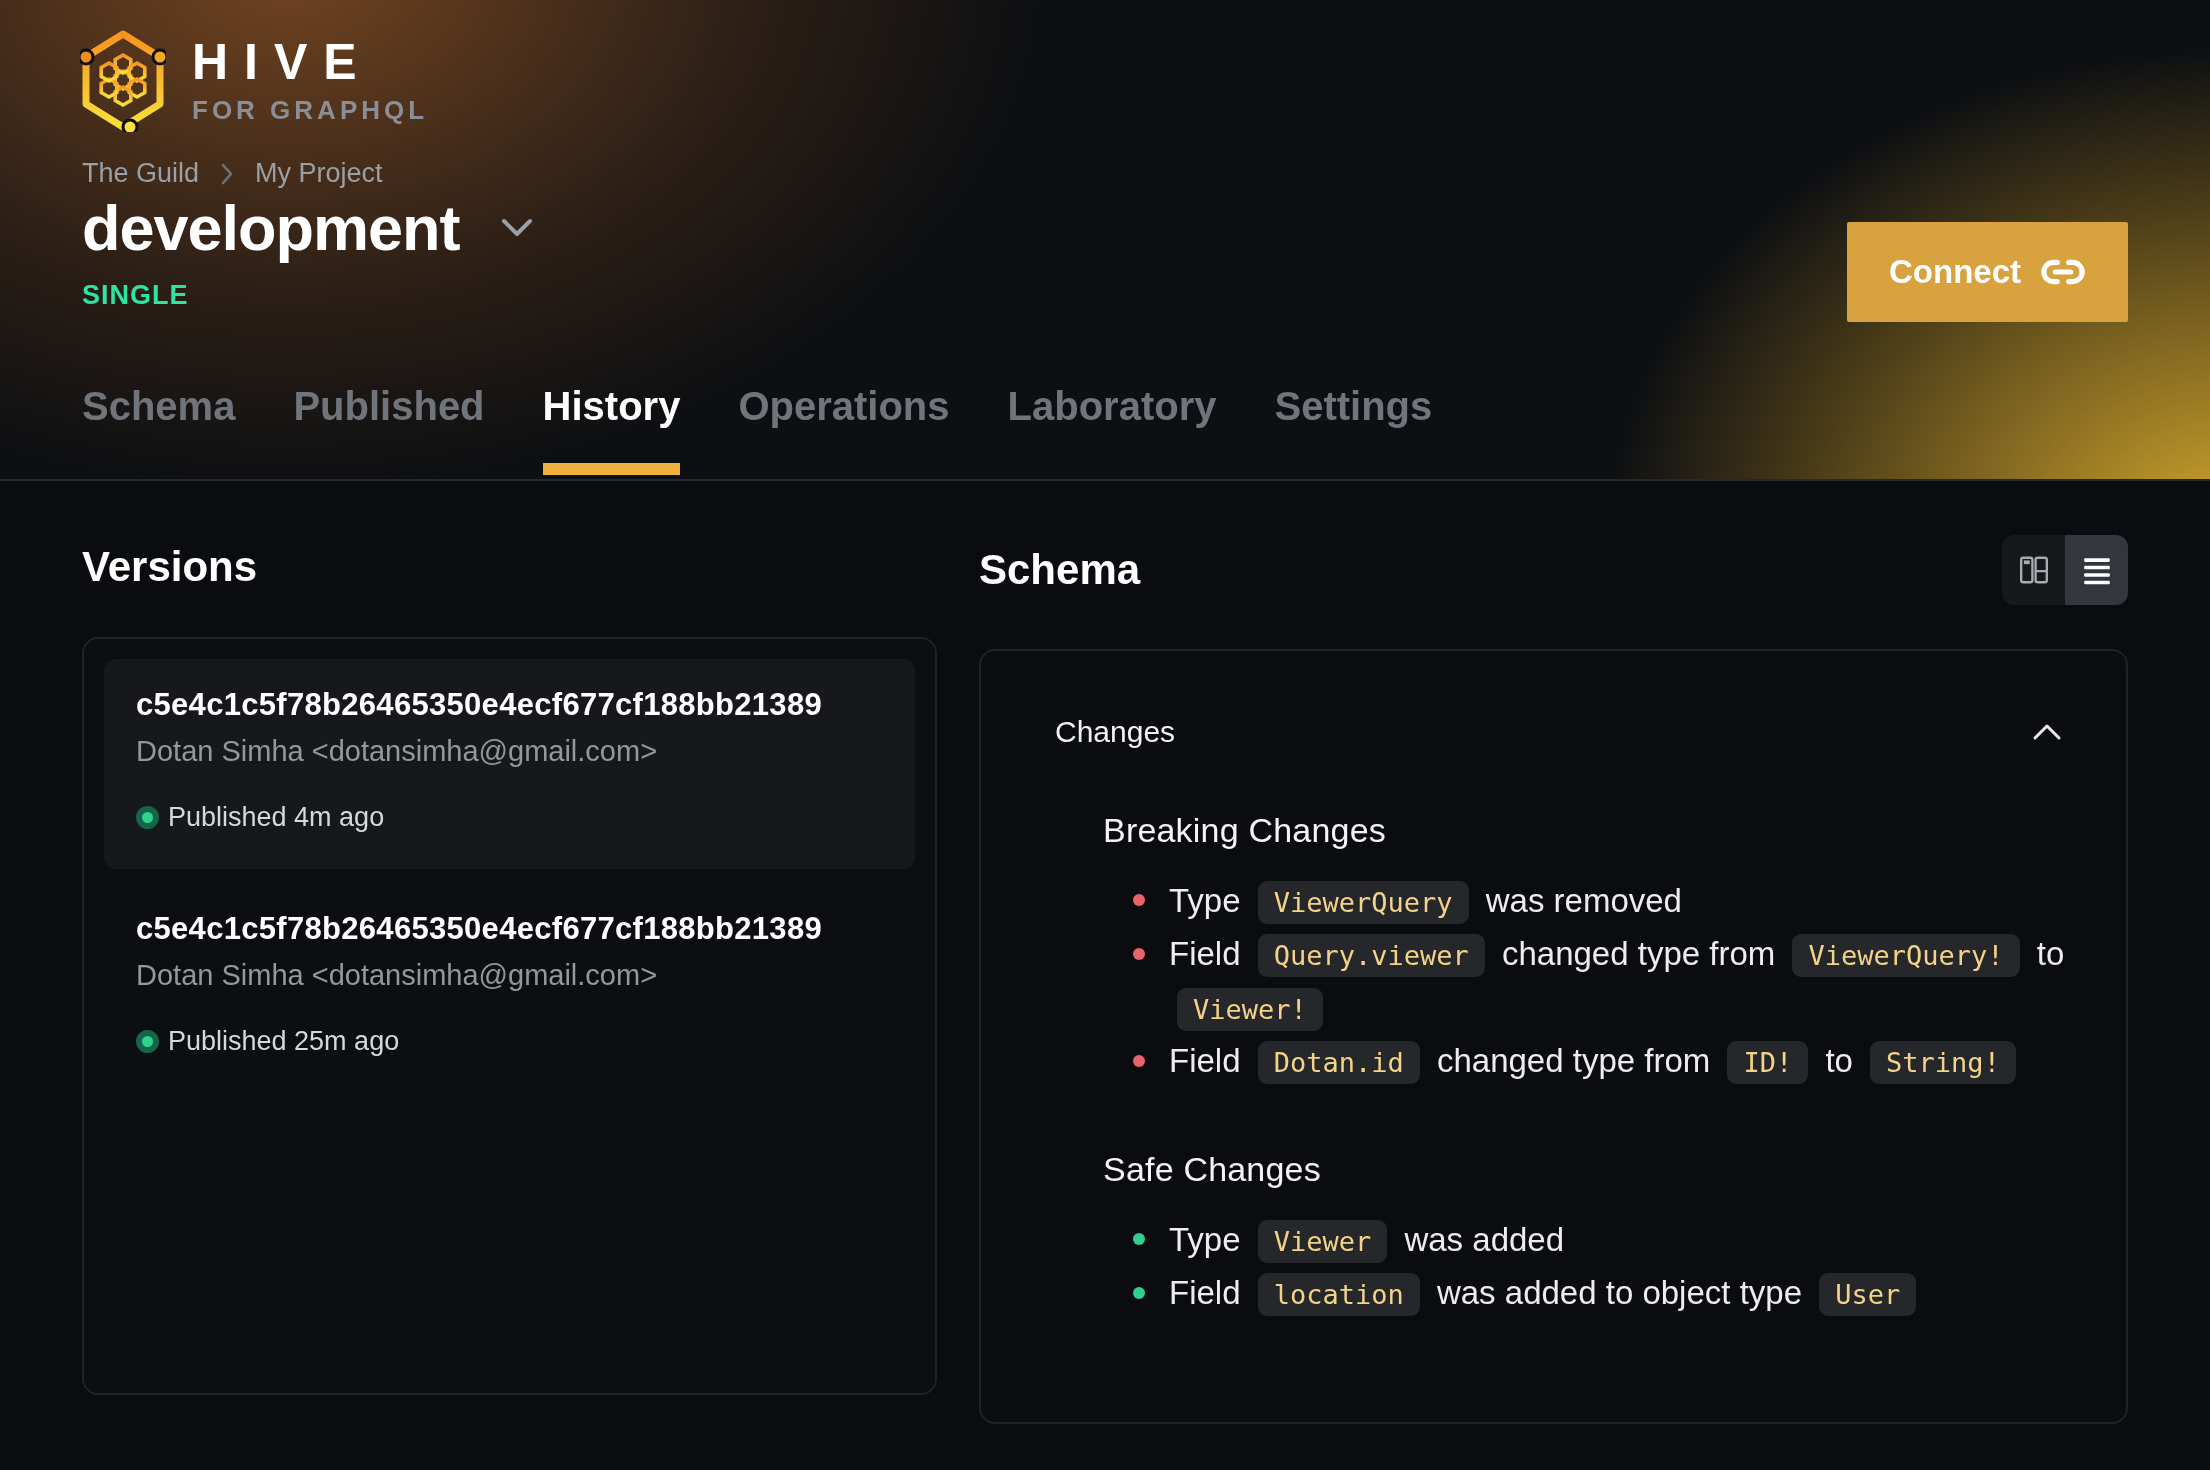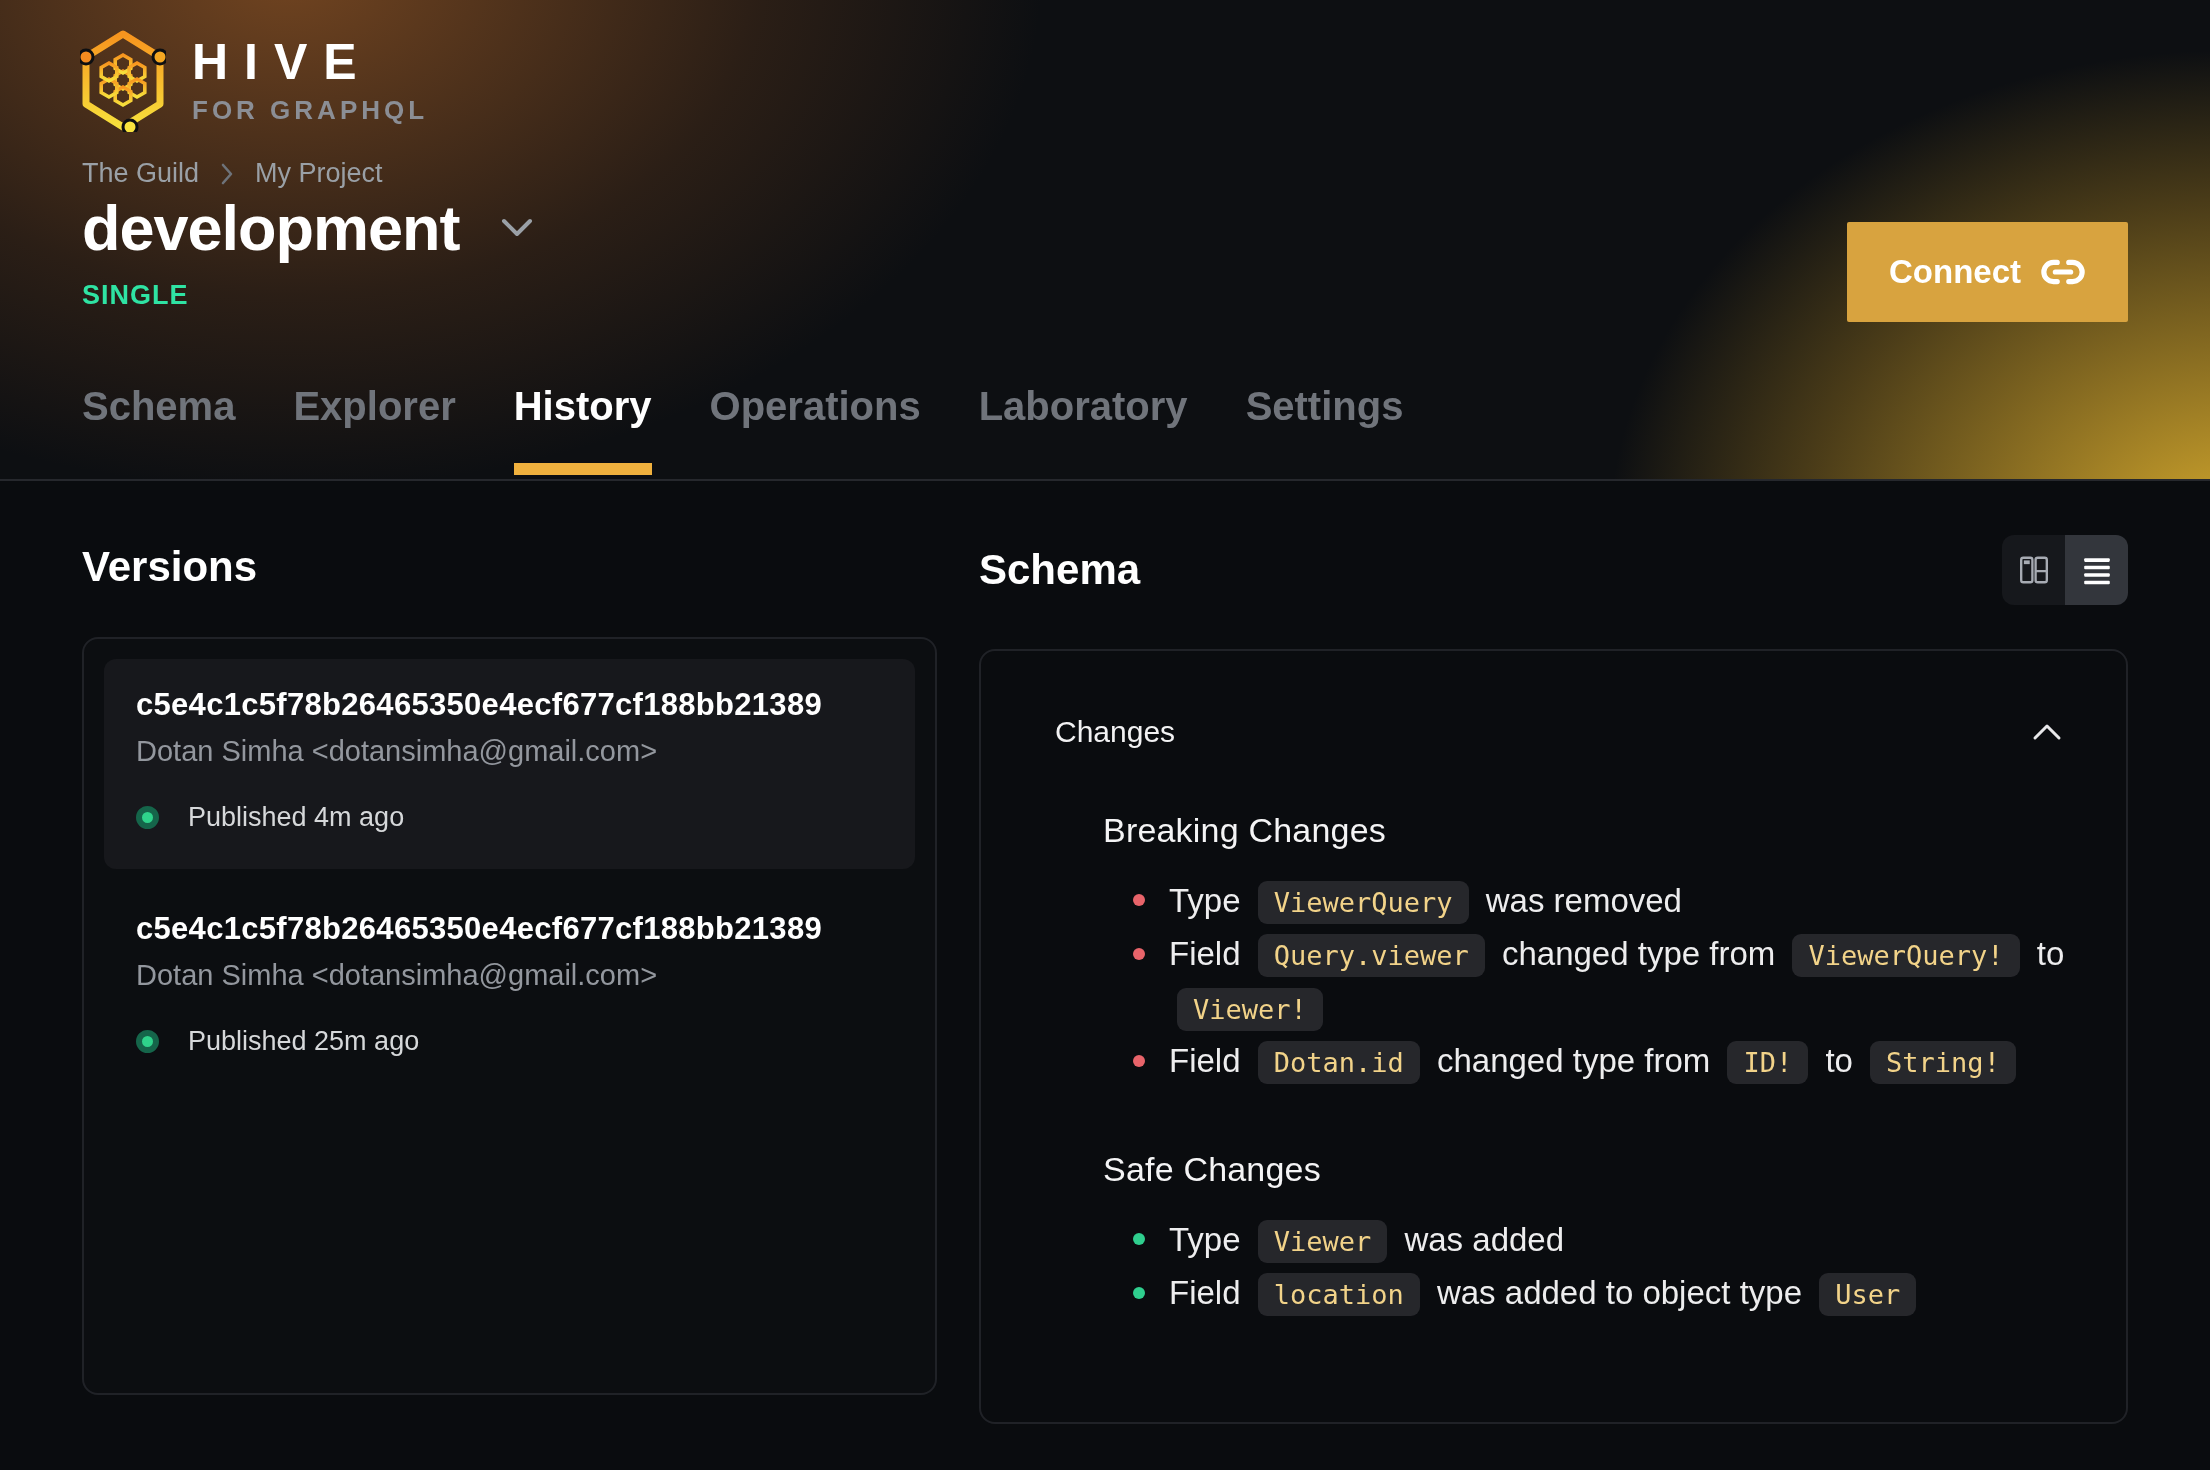--- a/index.html
+++ b/index.html
@@ -59,21 +59,21 @@
   .versions-panel {
     margin-top:46px; height:758px;
     border:2px solid #202227; border-radius:16px;
     background:#0c0e11; padding:20px;
   }
   .version-card { border-radius:12px; padding:28px 32px 36px; cursor:pointer; }
   .version-card.selected { background:#17181c; }
   .version-card + .version-card { margin-top:14px; }
   .hash { font-size:31px; font-weight:700; color:#ffffff; letter-spacing:0.3px; }
   .author { margin-top:12px; font-size:29px; color:#93979e; }
-  .status { margin-top:34px; display:flex; align-items:center; gap:29px; font-size:27px; color:#d6d8da; }
+  .status { margin-top:34px; display:flex; align-items:center; gap:9px; font-size:27px; color:#d6d8da; }
   .dot { width:23px; height:23px; border-radius:50%; background:#2fd38b; border:6px solid #15654a; flex:none; }
 
   .schema-header-row { margin-top:54px; display:flex; align-items:center; justify-content:space-between; }
   .view-toggle { display:flex; border-radius:12px; overflow:hidden; }
   .vt-btn { width:63px; height:70px; display:grid; place-items:center; background:#16181c; border:none; cursor:pointer; }
   .vt-btn.selected { background:#33363c; }
 
   .changes-panel {
     margin-top:44px; height:775px;
     border:2px solid #202227; border-radius:16px;
@@ -152,21 +152,21 @@
       <g fill="none" stroke="#ffffff" stroke-width="2.7" stroke-linecap="round" stroke-linejoin="round">
         <path d="M9 17H7A5 5 0 0 1 7 7h2"></path>
         <path d="M15 7h2a5 5 0 1 1 0 10h-2"></path>
         <line x1="8" y1="12" x2="16" y2="12"></line>
       </g>
     </svg>
   </button>
 
   <nav class="tab-bar">
       <a class="tab">Schema</a>
-      <a class="tab">Explorer</a>
+      <a class="tab">Published</a>
       <a class="tab active">History</a>
       <a class="tab">Operations</a>
       <a class="tab">Laboratory</a>
       <a class="tab">Settings</a>
     </nav>
 </div>
 
 <div class="main">
   <section class="col-left">
     <h2 class="section-title">Versions</h2>

